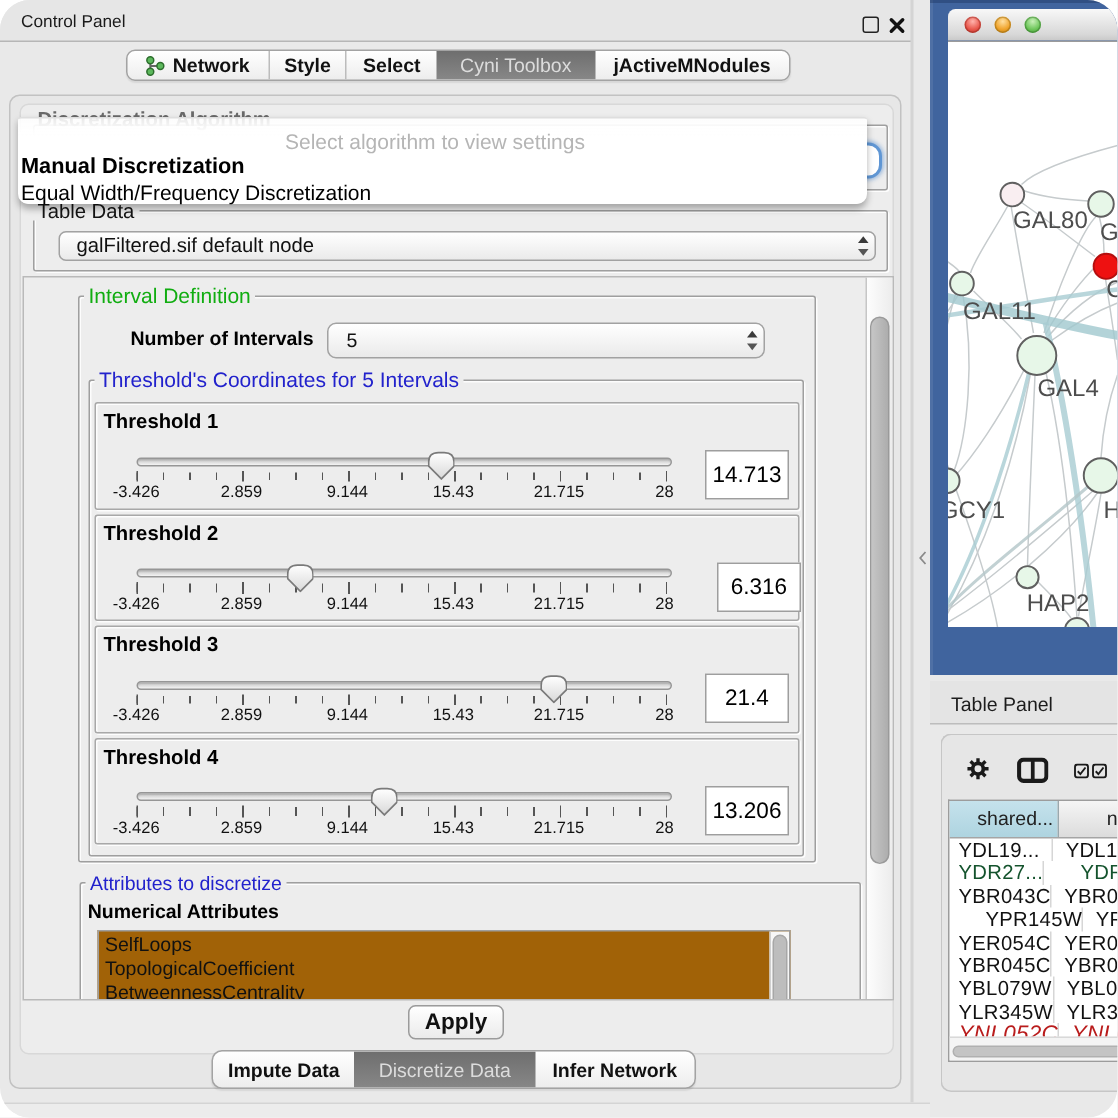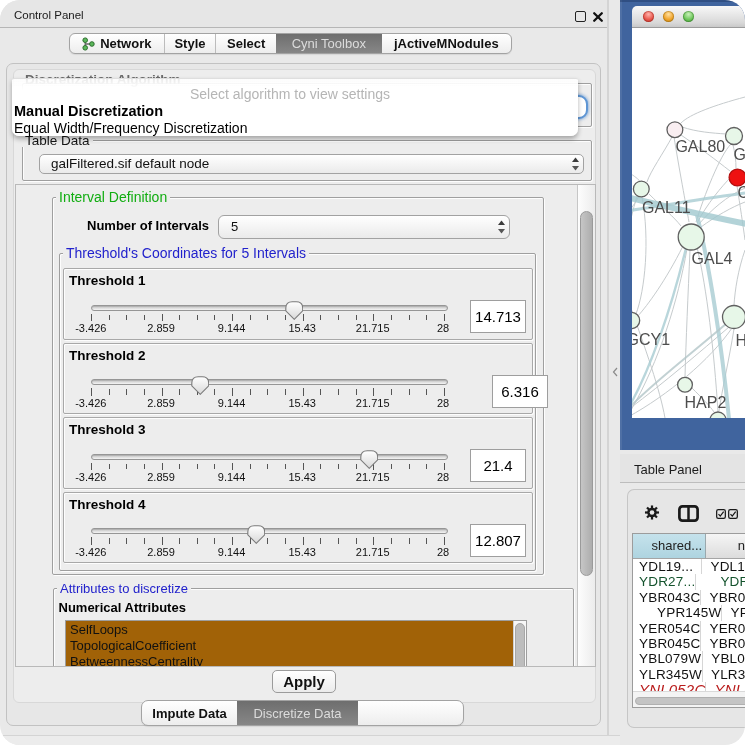--- a/index.html
+++ b/index.html
@@ -21,21 +21,21 @@
 .tlab{position:absolute;transform:translateX(-50%);font-size:11px;font-weight:normal;color:#111;line-height:11px;white-space:nowrap;}
 </style></head><body>
 <div id="app">
 
 <div class="ab" style="left:0;top:0;width:608px;height:28px;background:#e6e6e6;border-bottom:1px solid #b6b6b6;"></div>
 <div class="ab" style="left:14px;top:8.5px;font-size:11.5px;color:#1a1a1a;">Control Panel</div>
 <div class="ab" style="left:575px;top:11px;width:11px;height:11px;border:1.6px solid #222;border-radius:2px;"></div>
 <svg class="ab" style="left:592px;top:11px;" width="12" height="12">
       <path d="M2.2,2.2 L9.8,9.8 M9.8,2.2 L2.2,9.8" stroke="#111" stroke-width="2.3" stroke-linecap="round"></path>
     </svg>
-<div class="ab seg" style="left:69px;top:33px;width:443px;height:21px;">
+<div class="ab seg" style="left:84px;top:33px;width:443px;height:21px;">
 <div style="width:94px;"><svg width="14" height="14" style="margin-right:4px;">
           <path d="M3.2,3.2 L3.2,10.8 M3.2,7 L9.8,7" stroke="#666" stroke-width="1.3" fill="none"></path>
           <circle cx="3.2" cy="3.2" r="2.3" fill="#5cb85c" stroke="#2d6e2d" stroke-width="1"></circle>
           <circle cx="3.2" cy="10.8" r="2.3" fill="#5cb85c" stroke="#2d6e2d" stroke-width="1"></circle>
           <circle cx="9.9" cy="7" r="2.3" fill="#5cb85c" stroke="#2d6e2d" stroke-width="1"></circle>
         </svg>Network</div>
 <div style="width:52px;">Style</div>
 <div style="width:61px;">Select</div>
 <div class="dark" style="width:106px;">Cyni Toolbox</div>
 <div class="afterdark" style="width:130px;">jActiveMNodules</div>
@@ -95,21 +95,21 @@
 <div class="ab" style="left:74.5px;top:203.0px;width:355px;height:7.5px;background:repeating-linear-gradient(to right,#555 0 1px,transparent 1px 70.56px);"></div>
 <div class="tlab" style="left:74.8px;top:212.5px;">-3.426</div>
 <div class="tlab" style="left:145.0px;top:212.5px;">2.859</div>
 <div class="tlab" style="left:215.6px;top:212.5px;">9.144</div>
 <div class="tlab" style="left:286.2px;top:212.5px;">15.43</div>
 <div class="tlab" style="left:356.7px;top:212.5px;">21.715</div>
 <div class="tlab" style="left:427.0px;top:212.5px;">28</div>
 <svg class="ab" style="left:174.6px;top:189.7px;" width="18.5" height="20">
         <path d="M0.8,8 Q0.8,1.7 7.3,1.7 L11.2,1.7 Q17.7,1.7 17.7,8 L17.7,10.8 L9.25,19.3 L0.8,10.8 Z" fill="url(#tg)" stroke="#7a7a7a" stroke-width="1.1"></path>
       </svg>
-<div class="ab vbox" style="left:476px;top:189.5px;width:56px;height:33px;line-height:31px;">6.316</div>
+<div class="ab vbox" style="left:462px;top:189.5px;width:56px;height:33px;line-height:31px;">6.316</div>
 <div class="ab tblock" style="left:47px;top:232.0px;width:469.5px;height:71.5px;"></div>
 <div class="ab btitle" style="left:53px;top:238.0px;">Threshold 3</div>
 <div class="ab track" style="left:74.5px;top:268.7px;width:357px;"></div>
 <div class="ab" style="left:74.5px;top:278.5px;width:355px;height:5.5px;background:repeating-linear-gradient(to right,#555 0 1px,transparent 1px 17.64px);"></div>
 <div class="ab" style="left:74.5px;top:277.5px;width:355px;height:7.5px;background:repeating-linear-gradient(to right,#555 0 1px,transparent 1px 70.56px);"></div>
 <div class="tlab" style="left:74.8px;top:287.0px;">-3.426</div>
 <div class="tlab" style="left:145.0px;top:287.0px;">2.859</div>
 <div class="tlab" style="left:215.6px;top:287.0px;">9.144</div>
 <div class="tlab" style="left:286.2px;top:287.0px;">15.43</div>
 <div class="tlab" style="left:356.7px;top:287.0px;">21.715</div>
@@ -125,36 +125,37 @@
 <div class="ab" style="left:74.5px;top:352.0px;width:355px;height:7.5px;background:repeating-linear-gradient(to right,#555 0 1px,transparent 1px 70.56px);"></div>
 <div class="tlab" style="left:74.8px;top:361.5px;">-3.426</div>
 <div class="tlab" style="left:145.0px;top:361.5px;">2.859</div>
 <div class="tlab" style="left:215.6px;top:361.5px;">9.144</div>
 <div class="tlab" style="left:286.2px;top:361.5px;">15.43</div>
 <div class="tlab" style="left:356.7px;top:361.5px;">21.715</div>
 <div class="tlab" style="left:427.0px;top:361.5px;">28</div>
 <svg class="ab" style="left:230.9px;top:338.7px;" width="18.5" height="20">
         <path d="M0.8,8 Q0.8,1.7 7.3,1.7 L11.2,1.7 Q17.7,1.7 17.7,8 L17.7,10.8 L9.25,19.3 L0.8,10.8 Z" fill="url(#tg)" stroke="#7a7a7a" stroke-width="1.1"></path>
       </svg>
-<div class="ab vbox" style="left:454px;top:338.5px;width:56px;height:33px;line-height:31px;">12.807</div>
+<div class="ab vbox" style="left:454px;top:338.5px;width:56px;height:33px;line-height:31px;">13.206</div>
 <div class="ab grp" style="left:36.5px;top:403px;width:521px;height:95px;"></div>
 <div class="ab ttl" style="left:41px;top:396.5px;color:#2222cc;font-size:13px;">Attributes to discretize</div>
 <div class="ab" style="left:42.5px;top:414.5px;font-size:13px;font-weight:bold;color:#000;">Numerical Attributes</div>
 <div class="ab" style="left:49px;top:435px;width:462px;height:60px;background:#a16207;border:1px solid #9e9e9e;">
 <div style="padding:1px 0 0 4px;font-size:13px;color:#111;line-height:16.2px;">SelfLoops<br>TopologicalCoefficient<br>BetweennessCentrality</div>
 <div style="position:absolute;right:0;top:0;width:13px;height:100%;background:#f7f7f7;border-left:1px solid #cfcfcf;"></div>
 <div style="position:absolute;right:1.5px;top:2px;width:9.5px;height:52px;background:#bdbdbd;border:1px solid #a7a7a7;border-radius:5px;"></div>
 </div>
 <div class="ab" style="left:561px;top:0;width:18px;height:483px;background:linear-gradient(to right,#fdfdfd,#ececec);border-left:1px solid #c6c6c6;"></div>
 <div class="ab" style="left:563.5px;top:25.5px;width:13.5px;height:365px;background:linear-gradient(to right,#c6c6c6,#adadad);border:1px solid #9a9a9a;border-radius:7px;"></div>
 </div>
 <div class="ab" style="left:272px;top:670px;width:64px;height:23px;border:1px solid #9b9b9b;border-radius:5px;background:linear-gradient(#ffffff,#ebebeb);font-size:15px;font-weight:bold;color:#111;text-align:center;line-height:21px;">Apply</div>
 <div class="ab seg" style="left:141px;top:700px;width:323px;height:26px;border-radius:7px;">
 <div style="width:95px;">Impute Data</div>
 <div class="dark" style="width:121px;">Discretize Data</div>
+<div class="afterdark" style="width:107px;">Infer Network</div>
 </div>
 <div class="ab" style="left:607px;top:0;width:1.5px;height:735px;background:#d4d4d4;"></div>
 <div class="ab" style="left:0;top:735px;width:620px;height:10px;border-top:1px solid #d4d4d4;background:#ececec;"></div>
 <svg class="ab" style="left:612px;top:367px;" width="6" height="10">
       <path d="M5,1 L1.5,5 L5,9" stroke="#8a8a8a" stroke-width="1.2" fill="none"></path>
     </svg>
 <div class="ab" style="left:620px;top:0;width:125px;height:450px;background:#40649e;box-shadow:inset 0 2px 0 rgba(20,40,80,0.35), inset 2px 0 0 rgba(255,255,255,0.08);"></div>
 <div class="ab" style="left:632px;top:6px;width:113px;height:22px;background:linear-gradient(#f8f8f8,#d8d8d8 80%,#c9c9c9);border-bottom:1px solid #9b9b9b;border-top-left-radius:5px;"></div>
 <div class="ab" style="left:642.5px;top:11px;width:11px;height:11px;border-radius:50%;background:radial-gradient(circle at 50% 30%,#ffb3ac 0%,#e9594e 55%,#ad2a20 100%);box-shadow:inset 0 0 0 1px #8f201866;"></div>
 <div class="ab" style="left:662.5px;top:11px;width:11px;height:11px;border-radius:50%;background:radial-gradient(circle at 50% 30%,#ffe0a0 0%,#f0a42c 55%,#b07811 100%);box-shadow:inset 0 0 0 1px #8a5e0a66;"></div>

